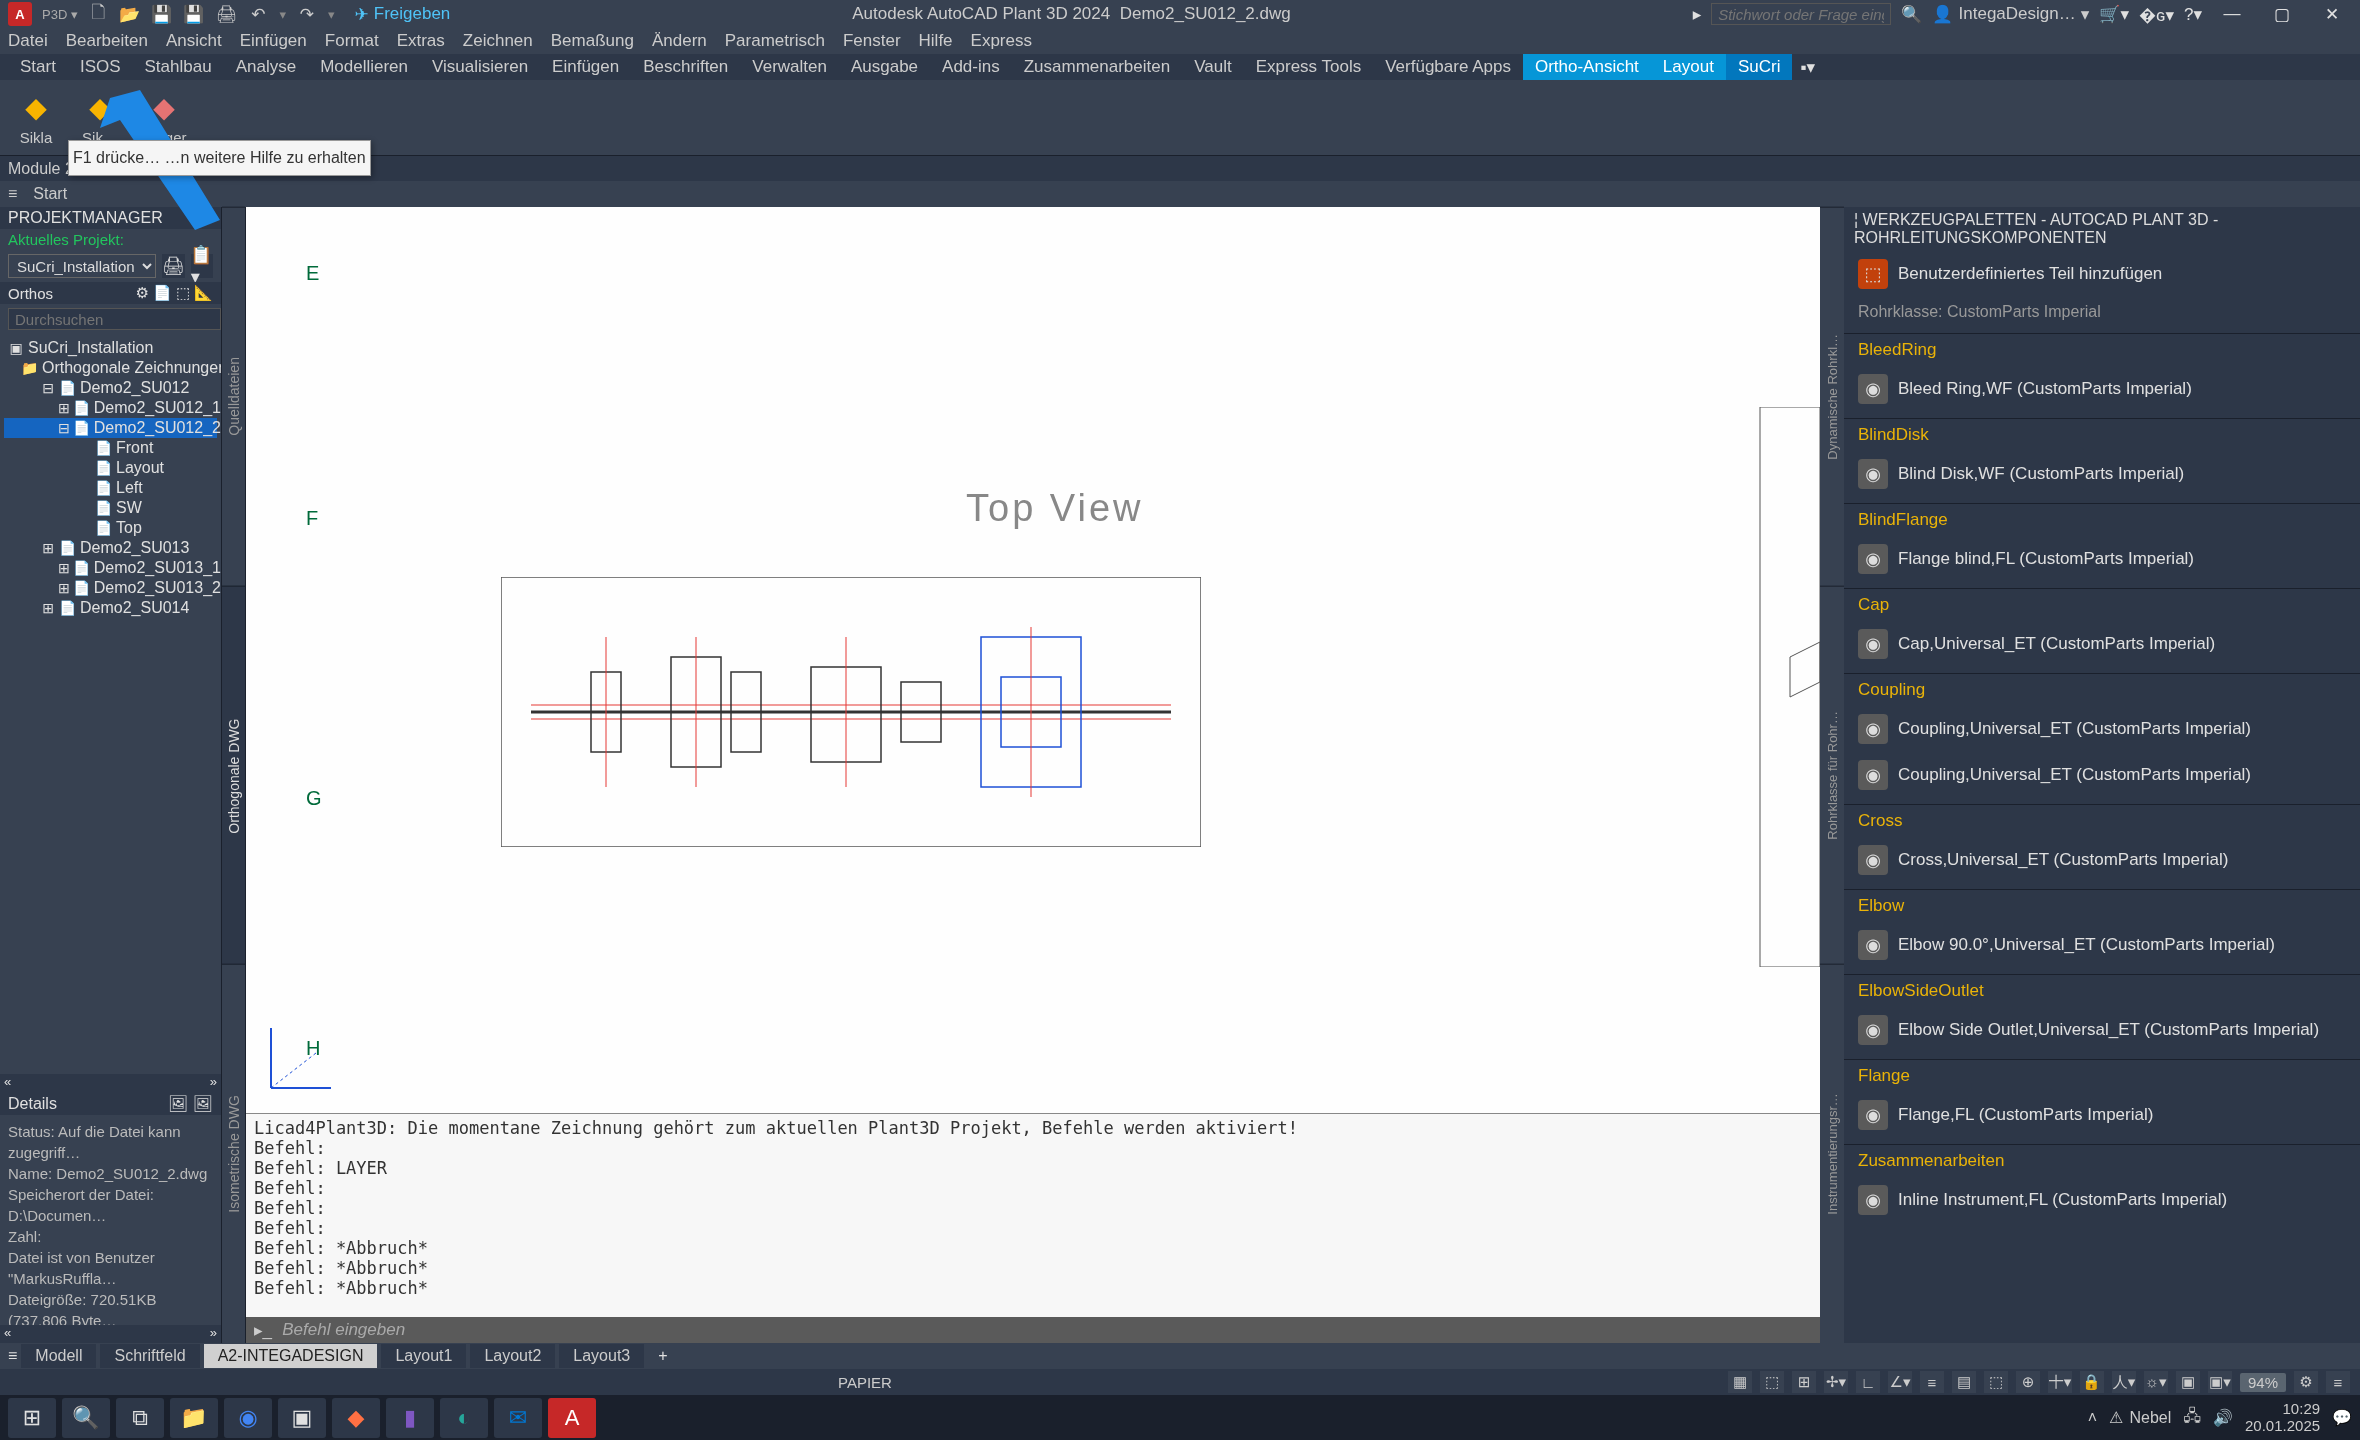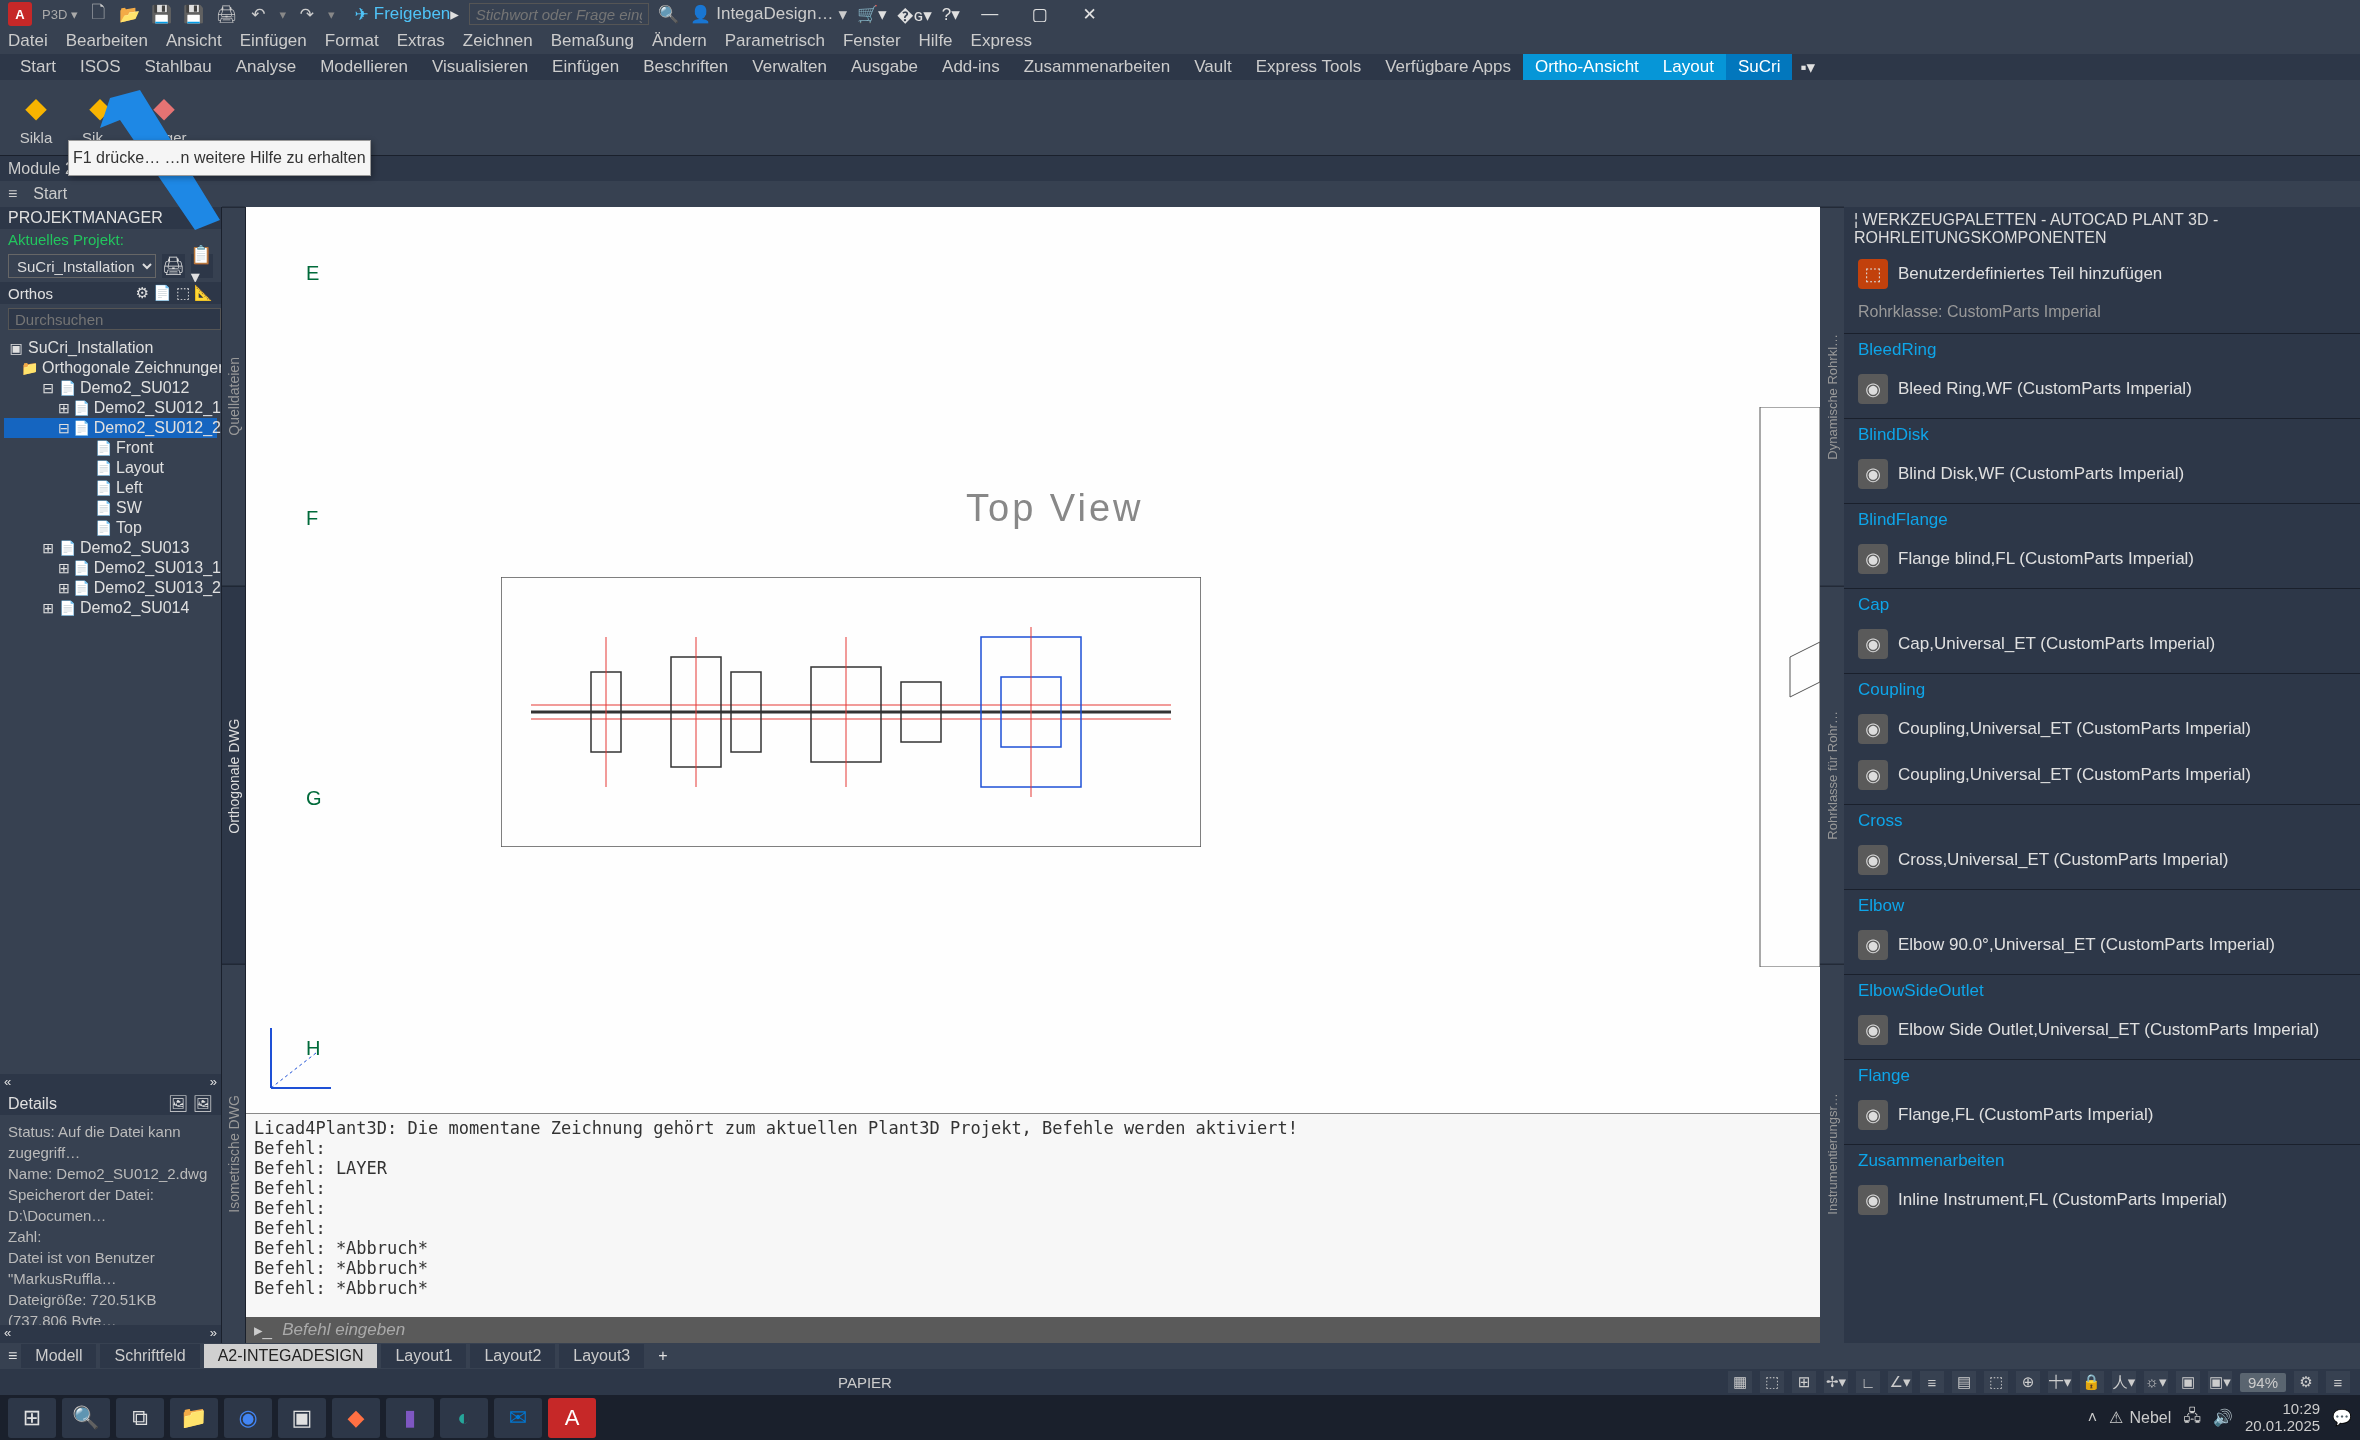--- a/index.html
+++ b/index.html
@@ -90,21 +90,21 @@
 .cmdline { height: 26px; background: #5a5a5a; display: flex; align-items: center; padding: 0 8px; font-family: Consolas, monospace; font-size: 17px; color: #ccc; }
 
 
 .palette { width: 540px; background: #2d3748; display: flex; }
 .palette-side { width: 24px; background: #374151; display: flex; flex-direction: column; }
 .palette-side-tab { flex: 1; writing-mode: vertical-rl; transform: rotate(180deg); font-size: 13px; color: #999; display: flex; align-items: center; justify-content: center; border-bottom: 1px solid #1a202c; }
 .palette-main { flex: 1; overflow: auto; }
 .palette-title { background: #2d3748; padding: 4px 10px; font-size: 16px; color: #ddd; }
 .palette-item { display: flex; align-items: center; gap: 10px; padding: 8px 14px; cursor: pointer; font-size: 17px; }
 .palette-icon { width: 30px; height: 30px; background: #5a5a5a; border-radius: 4px; display: flex; align-items: center; justify-content: center; font-size: 18px; color: #ddd; }
-.palette-section { padding: 6px 14px; font-size: 17px; color: #0ea5e9; border-top: 1px solid #1a202c; margin-top: 6px; }
+.palette-section { padding: 6px 14px; font-size: 17px; color: #eab308; border-top: 1px solid #1a202c; margin-top: 6px; }
 .palette-info { padding: 6px 14px; font-size: 16px; color: #999; }
 
 
 .layout-tabs { height: 26px; background: #374151; display: flex; align-items: center; padding: 0 8px; gap: 4px; font-size: 16px; }
 .layout-tab { padding: 3px 14px; background: #2d3748; color: #ccc; cursor: pointer; }
 .layout-tab.active { background: #d0d0d0; color: #222; }
 .layout-add { padding: 3px 10px; cursor: pointer; }
 
 
 .statusbar { height: 26px; background: #2d3748; display: flex; align-items: center; justify-content: flex-end; padding: 0 10px; gap: 8px; font-size: 15px; color: #ccc; }
@@ -129,20 +129,23 @@
     <span class="qat-btn">🗋</span>
     <span class="qat-btn">📂</span>
     <span class="qat-btn">💾</span>
     <span class="qat-btn">💾</span>
     <span class="qat-btn">🖨</span>
     <span class="qat-btn">↶</span>
     <span class="qat-arrow">▾</span>
     <span class="qat-btn">↷</span>
     <span class="qat-arrow">▾</span>
     <span class="share-btn">✈ <span>Freigeben</span></span>
+  </div>
+  <div class="titlebar-center">
+    <span>Autodesk AutoCAD Plant 3D 2024</span>&nbsp;&nbsp;<span>Demo2_SU012_2.dwg</span>
   </div>
   <div class="titlebar-right">
     <span>▸</span>
     <input class="search-box" placeholder="Stichwort oder Frage eingeben" style="">
     <span>🔍</span>
     <span class="account-btn">👤 <span>IntegaDesign…</span> ▾</span>
     <span>🛒▾</span>
     <span>�ԍ▾</span>
     <span>?▾</span>
     <span class="win-btn">—</span>

